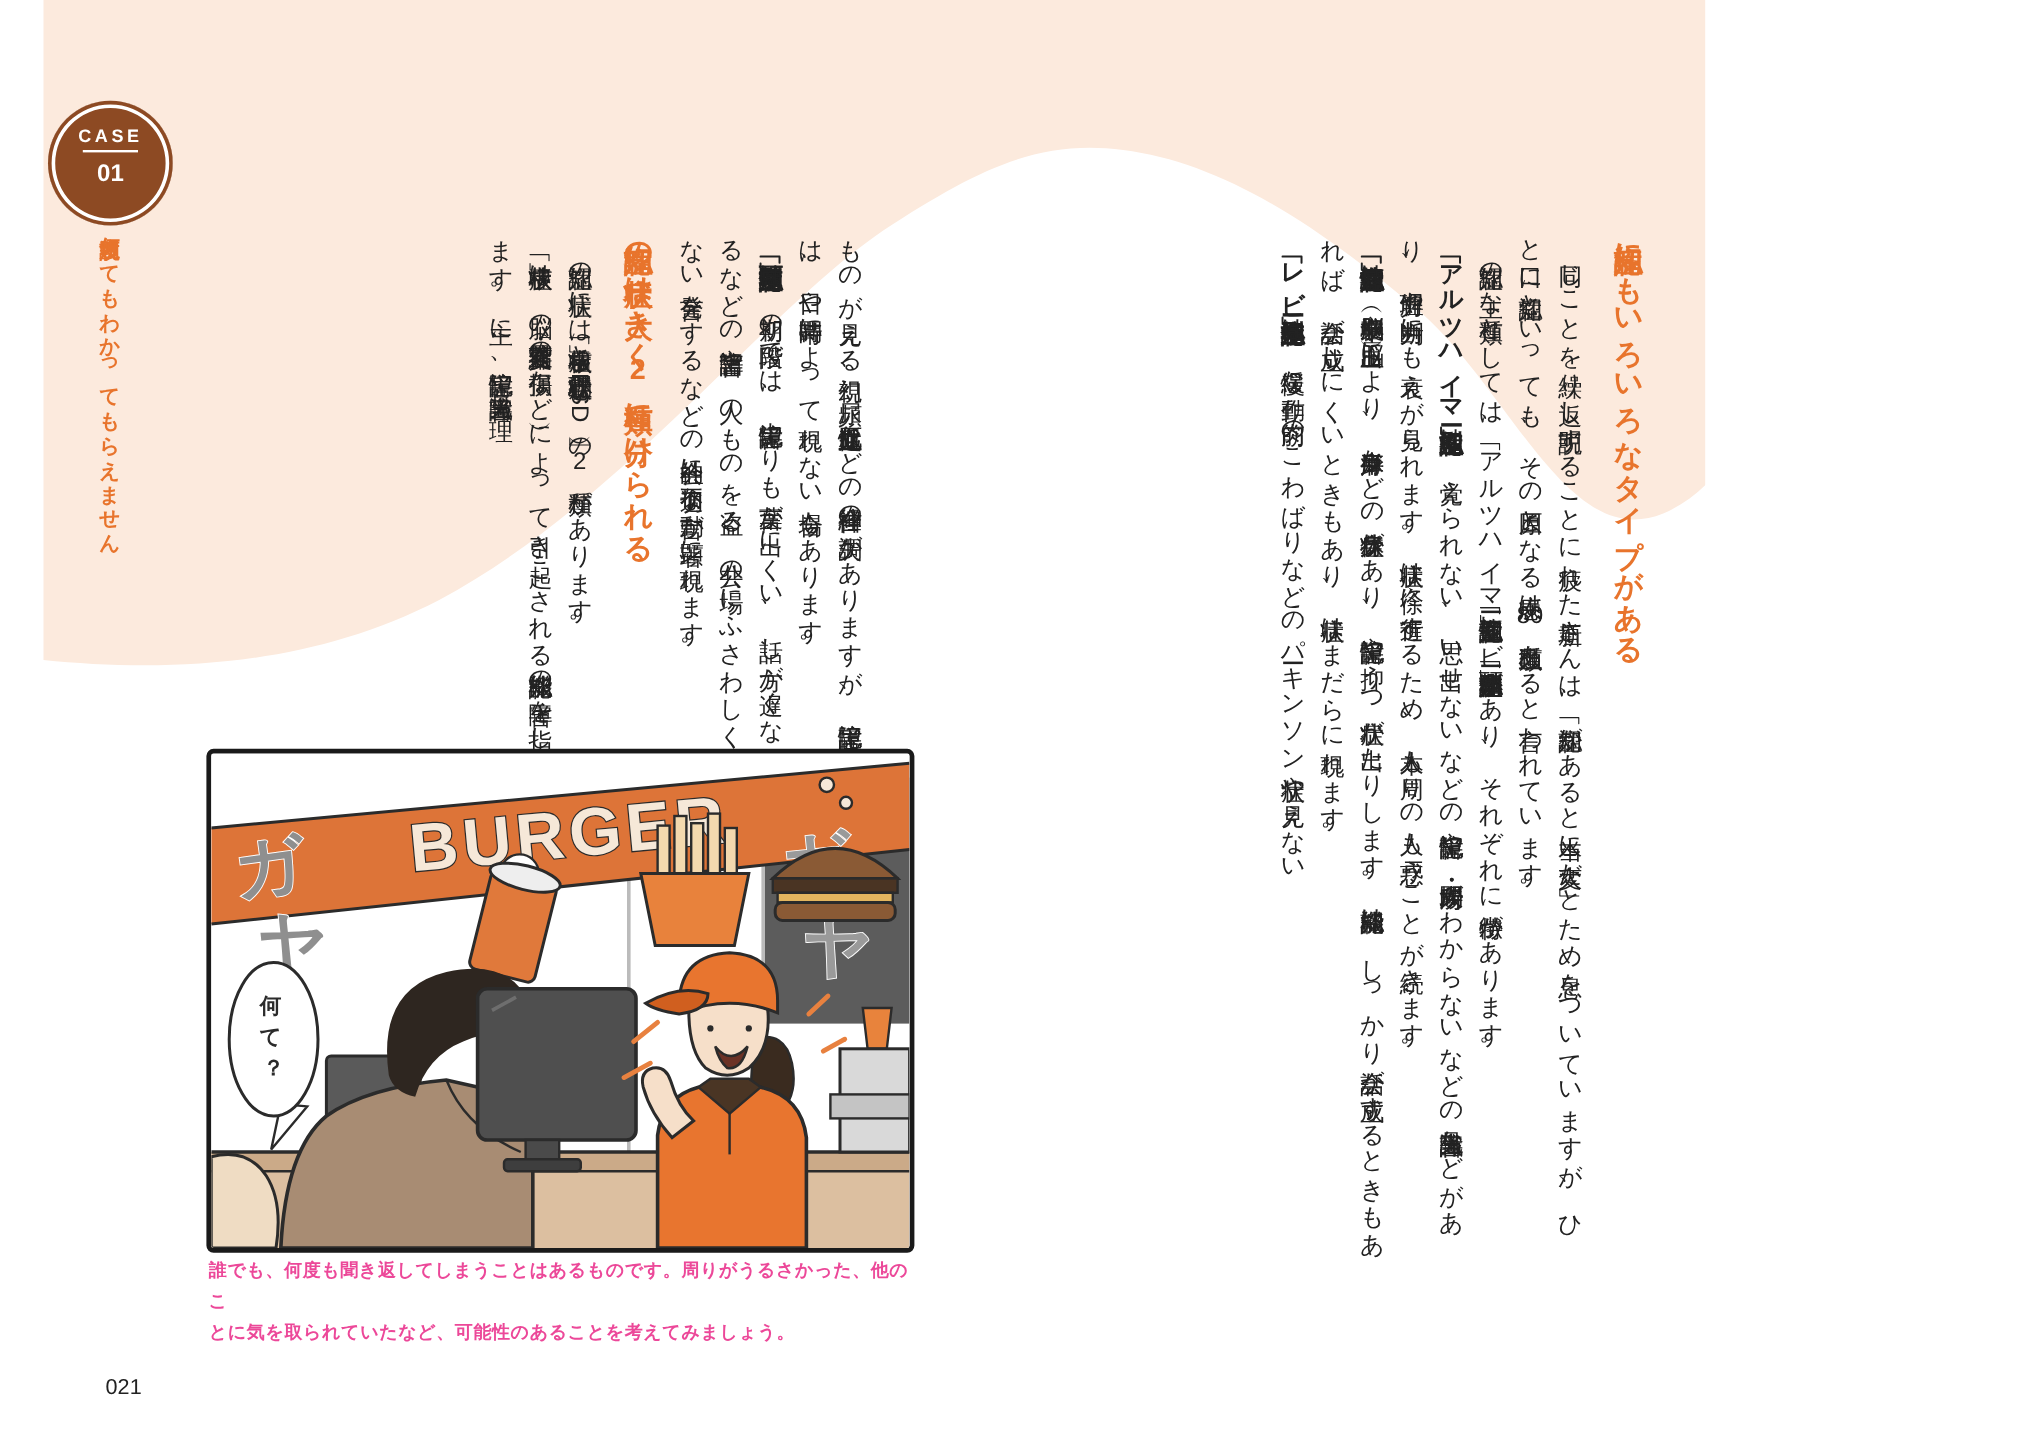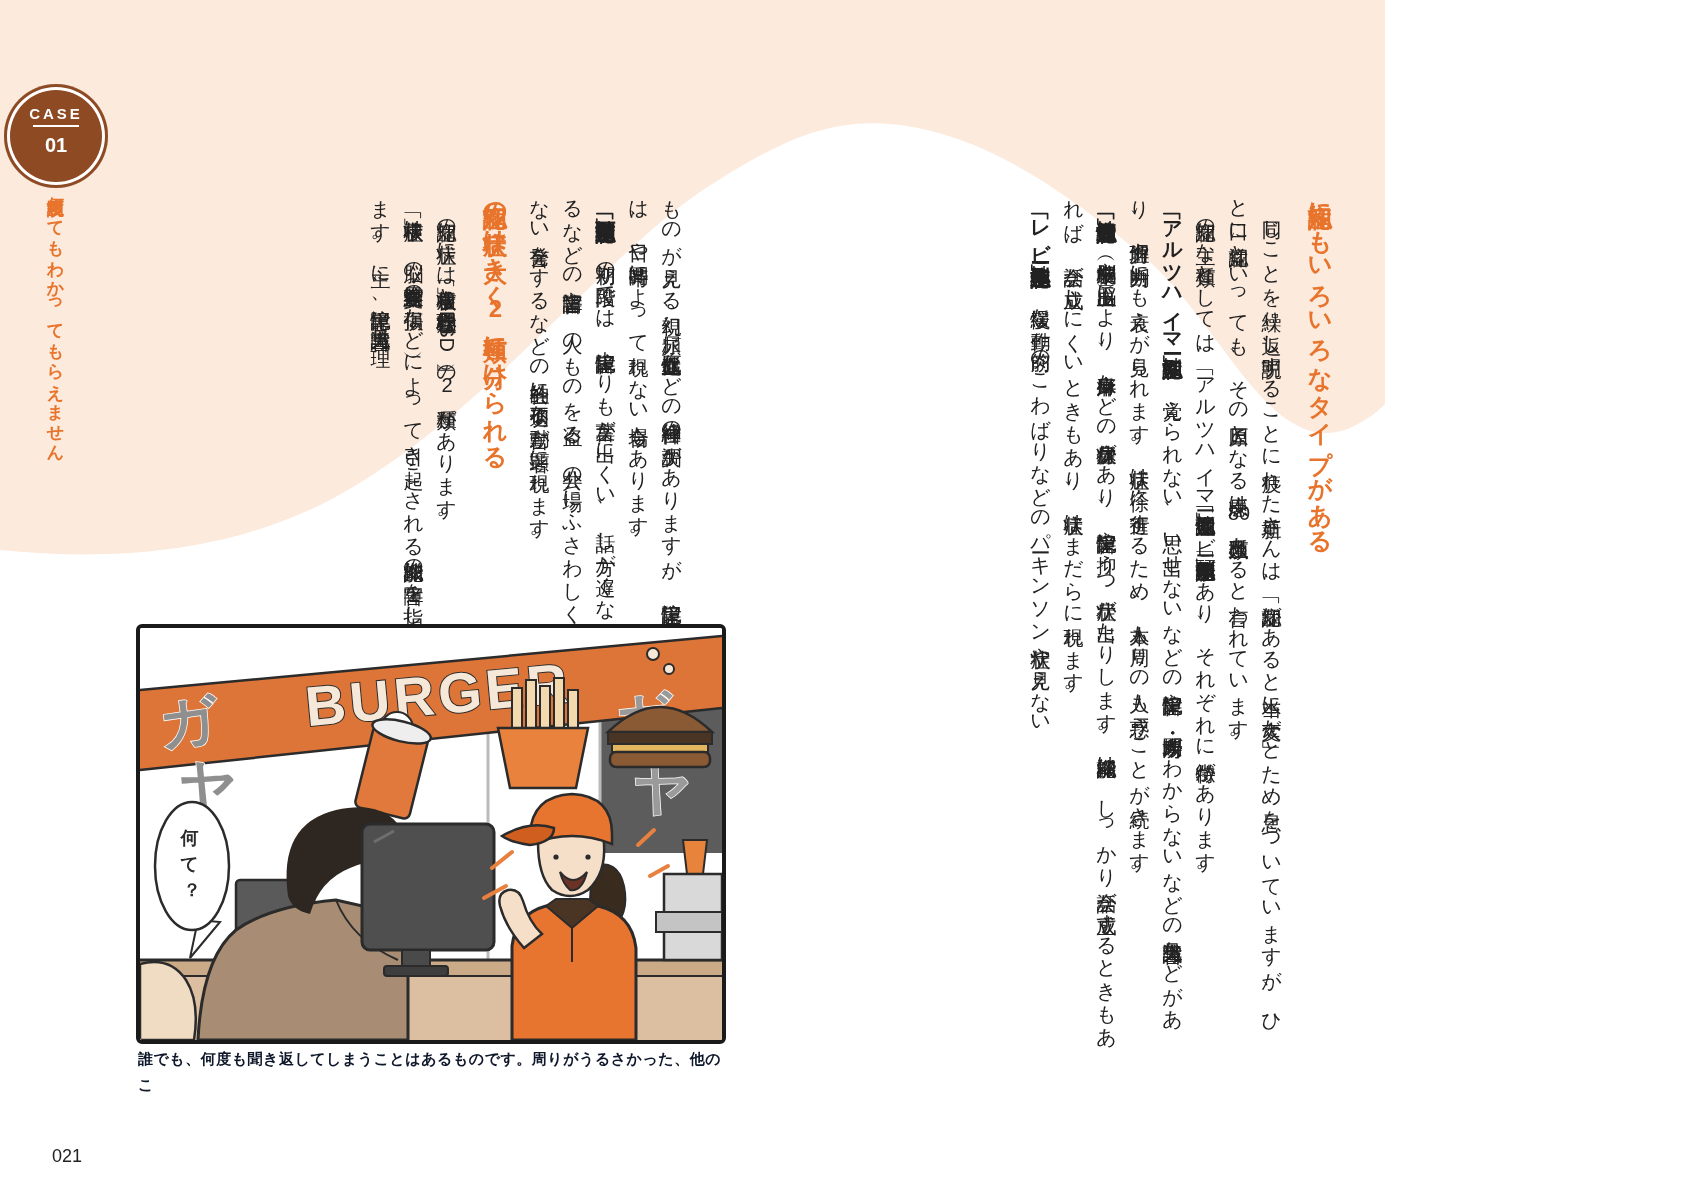--- a/index.html
+++ b/index.html
@@ -6,21 +6,21 @@
     --accent:#e8742c;
     --title-orange:#e8823c;
     --brown:#8d4a23;
     --badge-brown:#a8562a;
     --bar-gray:#dcdcdc;
     --cream:#fceadd;
     --ink:#222222;
   }
   html,body{margin:0;padding:0;}
   body{font-family:"Liberation Sans",sans-serif;background:#ffffff;}
-  .page{position:relative;width:1385px;height:1200px;background:#ffffff;overflow:hidden;}
+  .page{position:relative;width:1385px;height:1200px;background:#ffffff;overflow:hidden;margin-left:36px;}
 
   
   .wave{position:absolute;left:0;top:0;z-index:0;pointer-events:none;}
 
   
   .case-badge{position:absolute;left:4px;top:84px;width:104px;height:104px;z-index:3;
     background:var(--brown);border-radius:50%;box-shadow:inset 0 0 0 3px var(--brown),inset 0 0 0 6px #ffffff;
     color:#fff;text-align:center;}
   .case-label{font-size:15px;font-weight:bold;letter-spacing:3px;margin-top:21px;}
   .case-line{width:46px;height:2px;background:#ffffff;margin:3px auto 1px auto;}
@@ -50,21 +50,21 @@
   .explain-circle{position:absolute;left:1514px;top:98px;width:100px;height:100px;background:#ffffff;
     border:4px solid var(--badge-brown);border-radius:50%;z-index:3;overflow:hidden;}
   .title-col{position:absolute;z-index:3;writing-mode:vertical-rl;text-orientation:mixed;color:var(--title-orange);
     font-weight:bold;font-size:42px;letter-spacing:4px;}
   #title-line1{left:1560px;top:262px;}
   #title-line2{left:1500px;top:262px;}
 
   
   .illustration-frame{position:absolute;left:136px;top:624px;width:582px;height:412px;z-index:2;
     border:4px solid #1a1a1a;border-radius:6px;overflow:hidden;background:#fff;}
-  .caption{position:absolute;left:138px;top:1046px;width:588px;z-index:2;color:#0f172a;
+  .caption{position:absolute;left:138px;top:1046px;width:588px;z-index:2;color:#ec4899;
     font-weight:bold;font-size:15px;line-height:26px;letter-spacing:0.5px;}
 
   .pagenum{position:absolute;z-index:3;font-size:18px;color:#222;}
   #pn-left{left:52px;top:1146px;}
   #pn-right{left:1604px;top:1146px;}
 </style>
 </head>
 <body>
 
 <div class="page">
@@ -242,18 +242,19 @@
         <path d="M372,412 L372,318 Q376,286 406,278 L458,278 Q492,286 496,320 L496,412 Z" fill="#e8752f" stroke="#2b2b2b" stroke-width="3"></path>
         <path d="M406,278 L432,300 L458,278 L448,271 L416,271 Z" fill="#4a3524" stroke="#2b2b2b" stroke-width="2"></path>
         <line x1="432" y1="300" x2="432" y2="334" stroke="#2b2b2b" stroke-width="2"></line>
         <path d="M384,320 Q366,300 360,278 Q357,265 368,262 Q379,260 383,273 Q389,294 402,306 Z" fill="#f6dfc9" stroke="#2b2b2b" stroke-width="2.5"></path>
       </g>
     </svg>
   </div>
 
   <div class="caption">
     <div>誰でも、何度も聞き返してしまうことはあるものです。周りがうるさかった、他のこ</div>
+    <div>とに気を取られていたなど、可能性のあることを考えてみましょう。</div>
   </div>
 
   <div id="pn-left" class="pagenum">021</div>
   <div id="pn-right" class="pagenum">020</div>
 
 </div>
 
 </body></html>

